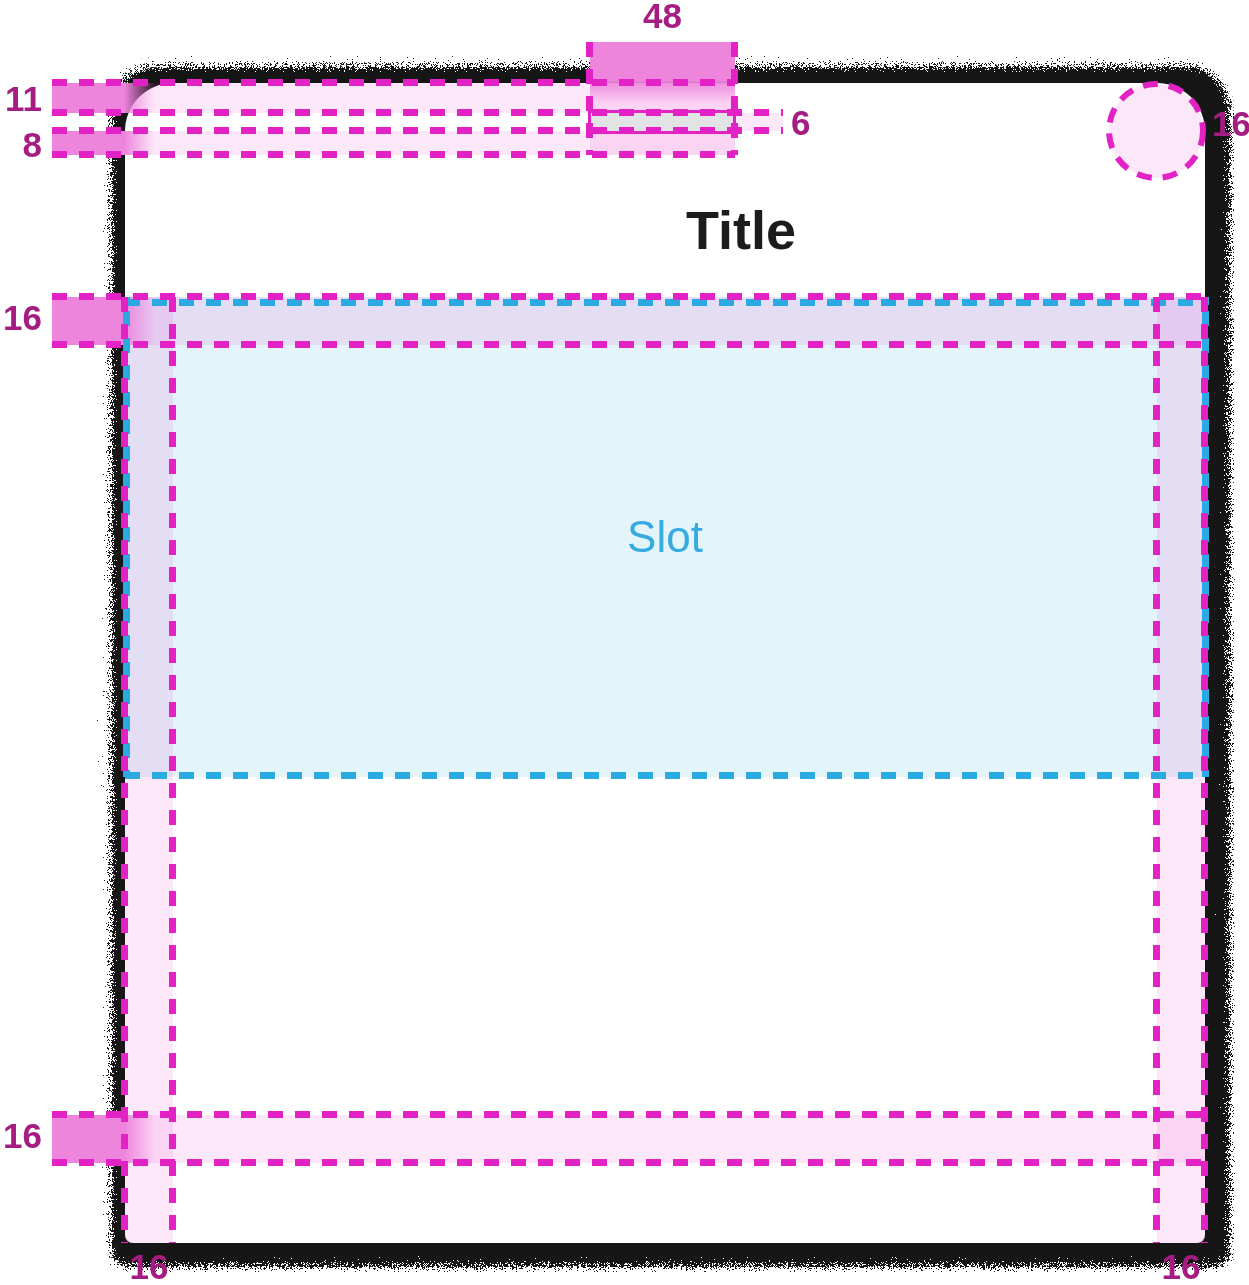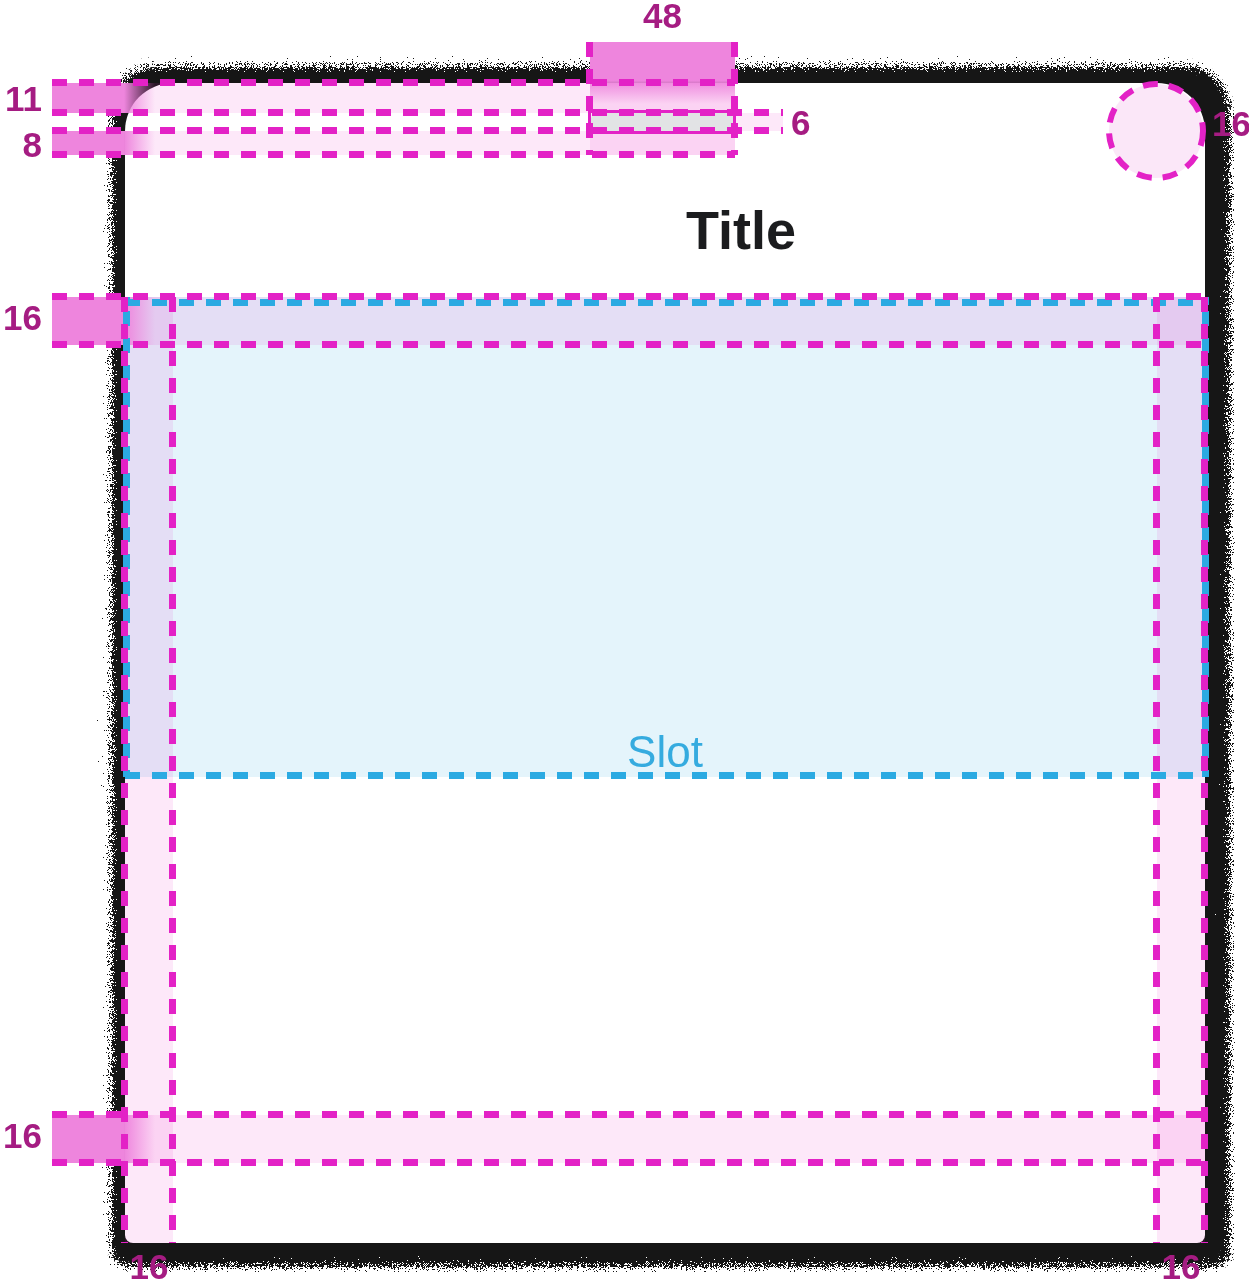--- a/index.html
+++ b/index.html
@@ -67,21 +67,21 @@
     <filter id="rough" x="-5%" y="-5%" width="110%" height="110%">
       <feTurbulence type="turbulence" baseFrequency="0.82" numOctaves="2" seed="7" result="n"></feTurbulence>
       <feDisplacementMap in="SourceGraphic" in2="n" scale="22" xChannelSelector="R" yChannelSelector="G"></feDisplacementMap>
     </filter>
   </svg>
 
   <div class="ring"></div>
 
   <div class="card"></div>
 
-  <div class="fill-blue slot-area" style="left:125px;top:297px;width:1080px;height:480px;align-items:flex-end;">
+  <div class="fill-blue slot-area" style="left:125px;top:297px;width:1080px;height:480px;">
     <span class="slot-text">Slot</span>
   </div>
 
   <div class="fill-pink" style="left:125px;top:83px;width:610px;height:30px;"></div>
   <div class="fill-pink" style="left:125px;top:131px;width:610px;height:24px;"></div>
   <div class="fill-pink" style="left:590px;top:83px;width:145px;height:72px;"></div>
   <div class="fill-pink" style="left:735px;top:113px;width:48px;height:18px;"></div>
   <div class="fill-pink" style="left:125px;top:297px;width:1080px;height:48px;"></div>
   <div class="fill-pink" style="left:125px;top:1115px;width:1080px;height:48px;"></div>
   <div class="fill-pink" style="left:125px;top:297px;width:48px;height:946px;"></div>

